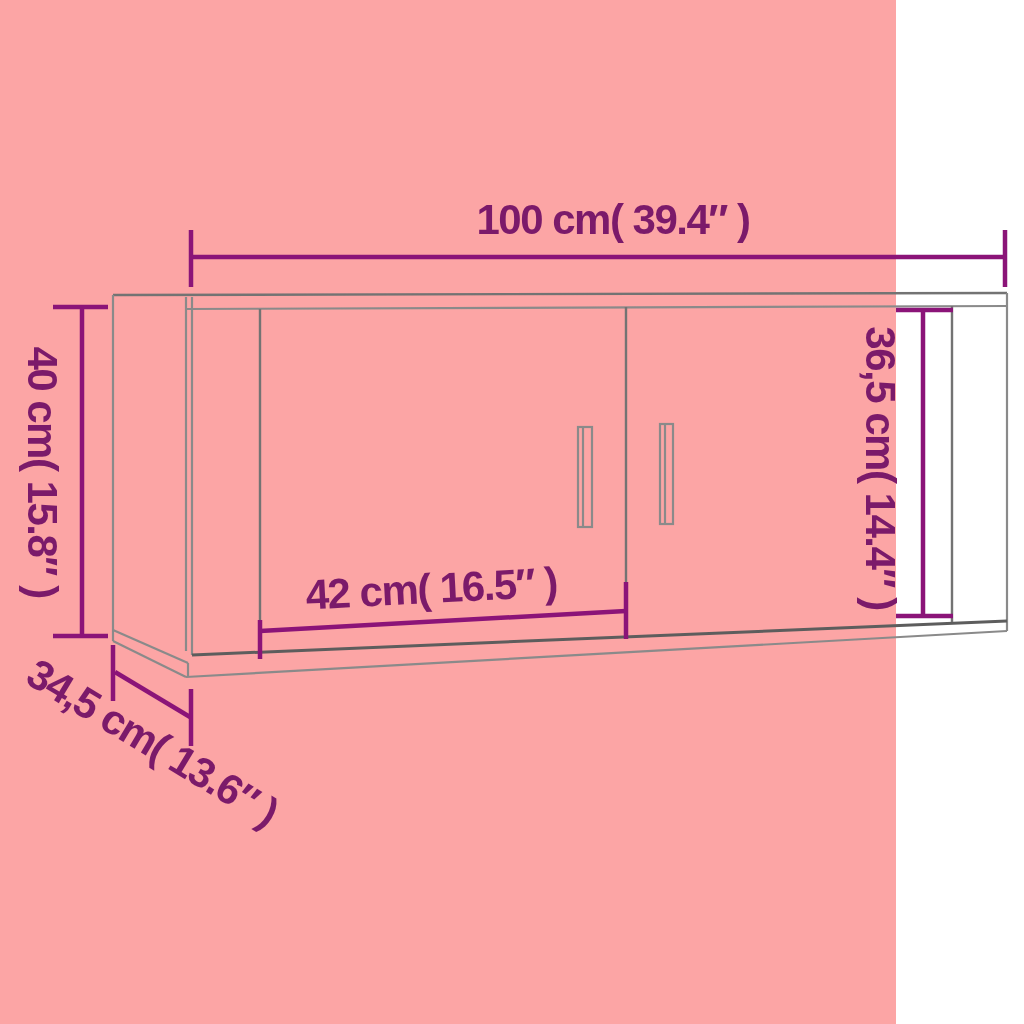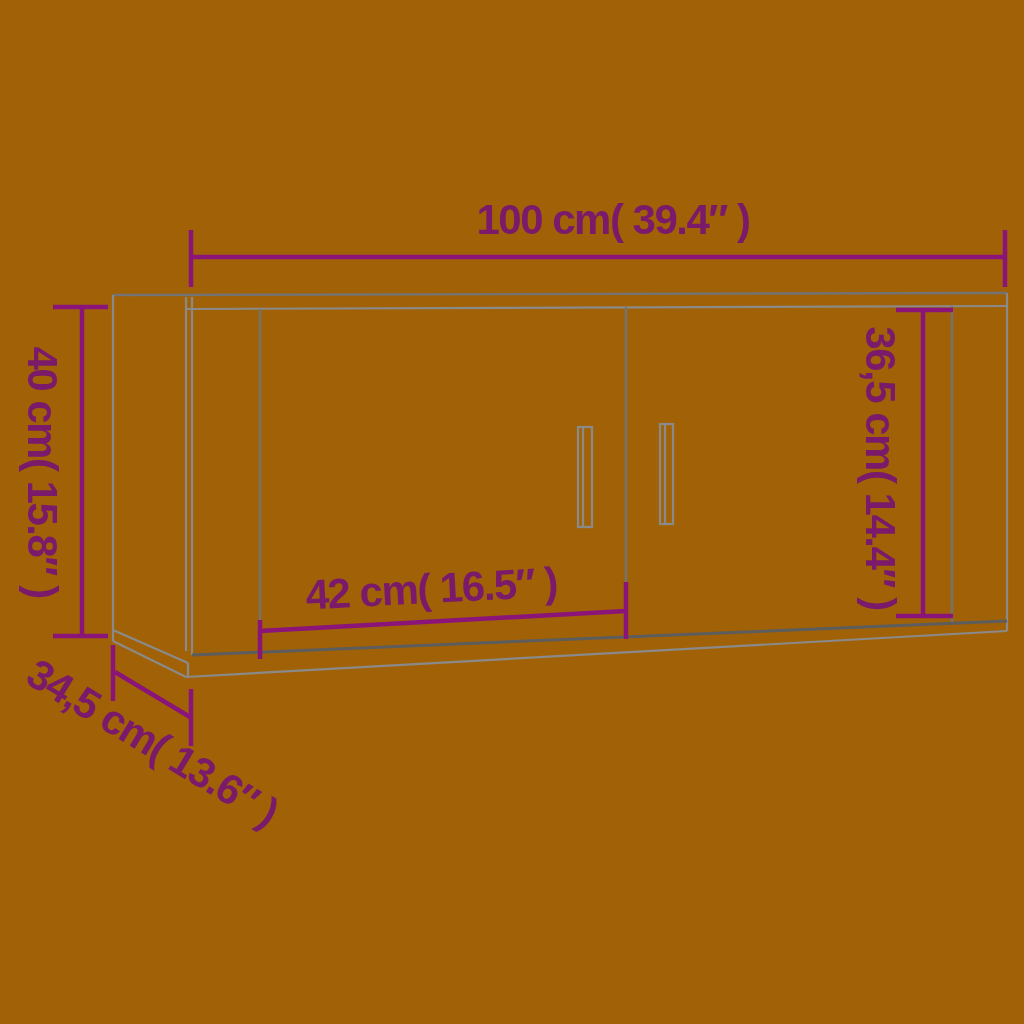--- a/index.html
+++ b/index.html
@@ -4,24 +4,24 @@
 <style>
   html, body {
     margin: 0;
     padding: 0;
     width: 1024px;
     height: 1024px;
     background: #ffffff;
     overflow: hidden;
   }
   .stage {
-    width: 1024px;
+    width: 896px;
     height: 1024px;
     position: relative;
-    background: #a16207;
+    background: #fca5a5;
   }
   svg { display: block; }
   
   .outl {
     stroke: #8a8a8a;
     stroke-width: 2.2;
     fill: none;
     stroke-linecap: butt;
   }
   .outl-dark {

